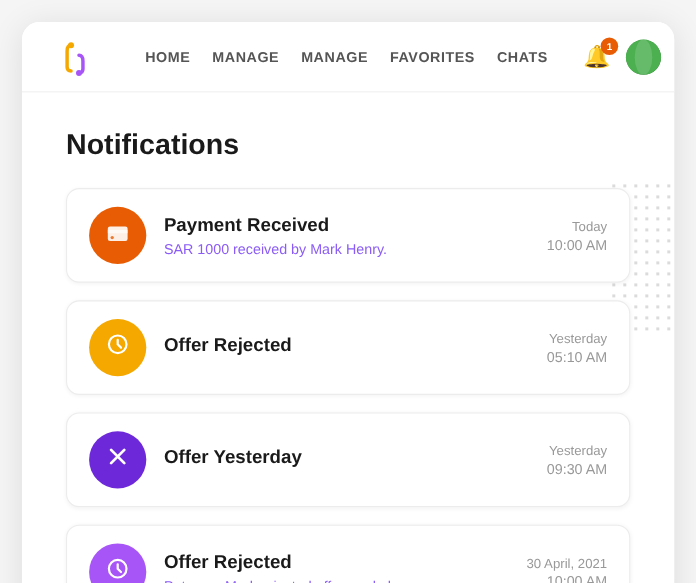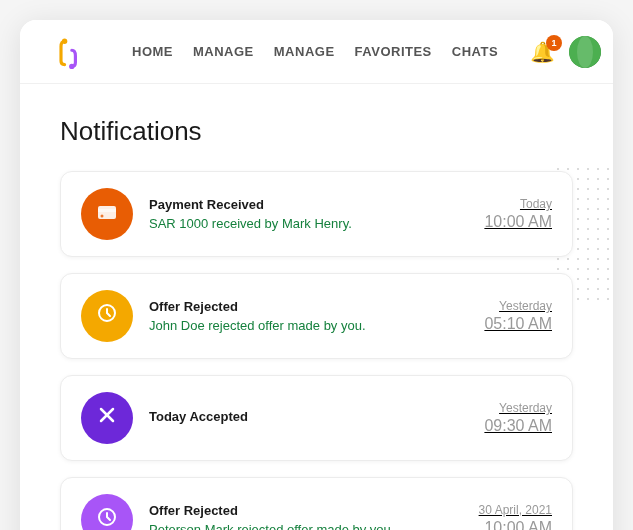--- a/index.html
+++ b/index.html
@@ -112,21 +112,21 @@
     }
 
     
     .main-content {
       padding: 32px 40px 32px 40px;
       position: relative;
     }
 
     .page-title {
       font-size: 26px;
-      font-weight: 400;
+      font-weight: 700;
       color: #1a1a1a;
       margin-bottom: 24px;
     }
 
     
     .notification-card {
       display: flex;
       align-items: center;
       background: #fff;
       border: 1px solid #ececec;
@@ -167,46 +167,45 @@
     .notif-icon {
       font-size: 22px;
       color: #fff;
     }
 
     .notif-body {
       flex: 1;
     }
 
     .notif-title {
-      font-size: 13px;
+      font-size: 17px;
       font-weight: 700;
       color: #1a1a1a;
       margin-bottom: 4px;
     }
 
     .notif-desc {
       font-size: 13px;
-      color: #15803d;
+      color: #8b5cf6;
     }
 
     .notif-time {
       text-align: right;
       flex-shrink: 0;
       margin-left: 16px;
-      text-decoration: underline;
     }
 
     .notif-date {
       font-size: 12px;
       color: #999;
       margin-bottom: 2px;
     }
 
     .notif-hour {
-      font-size: 16px;
+      font-size: 13px;
       color: #999;
     }
 
     
     .dots-top-right {
       position: absolute;
       top: 80px;
       right: -10px;
       width: 70px;
       height: 140px;
@@ -286,38 +285,37 @@
       <div class="notif-icon-wrap yellow" style="background:#f4a800">
         <span class="notif-icon">
           <svg width="24" height="24" viewBox="0 0 24 24" fill="none">
       <circle cx="12" cy="12" r="8" stroke="white" stroke-width="2" fill="none"></circle>
       <path d="M12 8v4l3 3" stroke="white" stroke-width="2" stroke-linecap="round"></path>
     </svg>
         </span>
       </div>
       <div class="notif-body">
         <div class="notif-title">Offer Rejected</div>
-        <div class="notif-desc">John Doe rejected offer made by you.</div>
       </div>
       <div class="notif-time">
         <div class="notif-date">Yesterday</div>
         <div class="notif-hour">05:10 AM</div>
       </div>
     </div>
         <div class="notification-card">
       <div class="notif-icon-wrap purple" style="background:#6d28d9">
         <span class="notif-icon">
           <svg width="24" height="24" viewBox="0 0 24 24" fill="none">
       <line x1="6" y1="6" x2="18" y2="18" stroke="white" stroke-width="2.5" stroke-linecap="round"></line>
       <line x1="18" y1="6" x2="6" y2="18" stroke="white" stroke-width="2.5" stroke-linecap="round"></line>
     </svg>
         </span>
       </div>
       <div class="notif-body">
-        <div class="notif-title">Today Accepted</div>
+        <div class="notif-title">Offer Yesterday</div>
       </div>
       <div class="notif-time">
         <div class="notif-date">Yesterday</div>
         <div class="notif-hour">09:30 AM</div>
       </div>
     </div>
         <div class="notification-card">
       <div class="notif-icon-wrap pink" style="background:#a855f7">
         <span class="notif-icon">
           <svg width="24" height="24" viewBox="0 0 24 24" fill="none">

